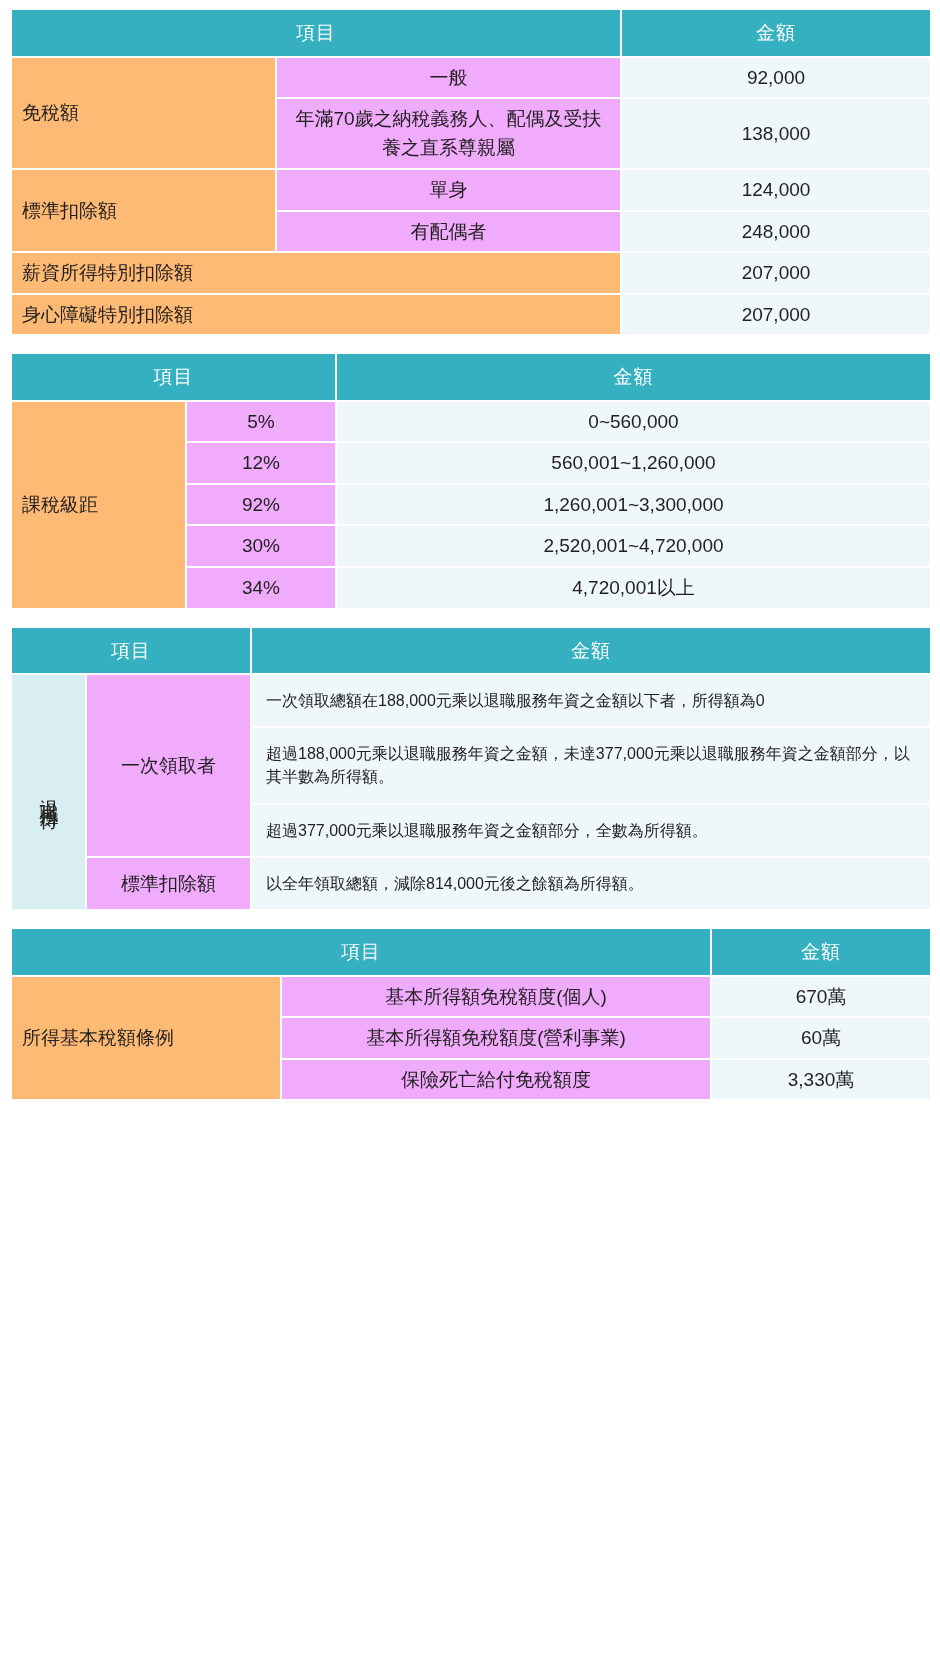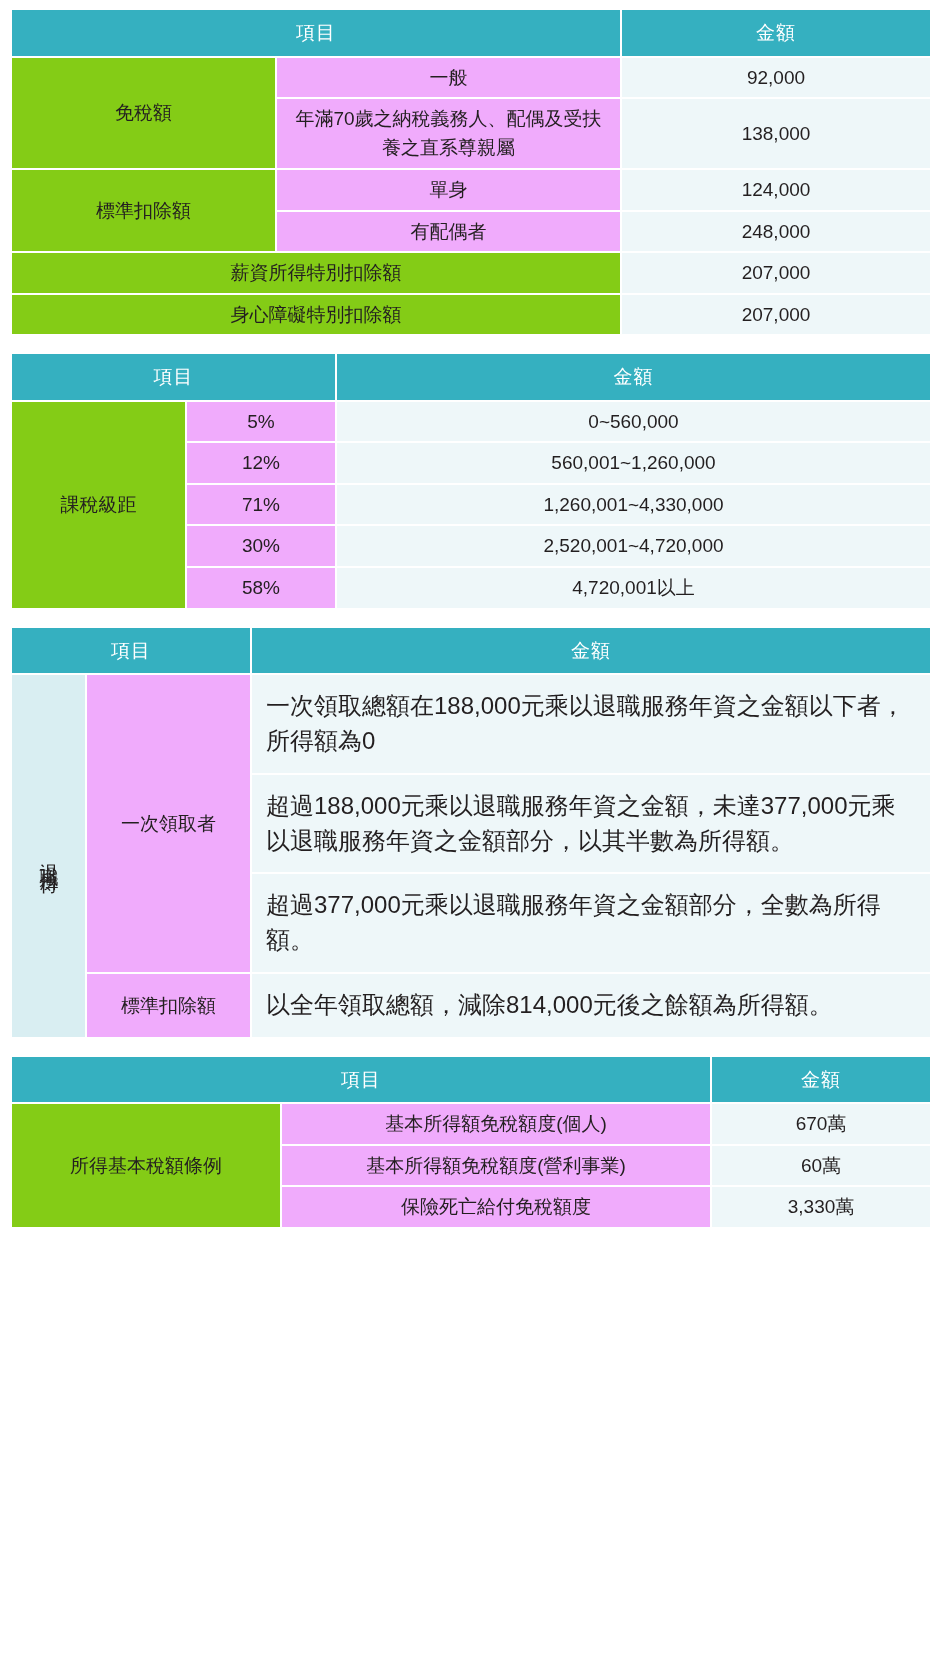--- a/index.html
+++ b/index.html
@@ -34,37 +34,37 @@
   }
   .hdr {
     background: #35b0c0;
     color: #ffffff;
     text-align: center;
     font-size: 19px;
     padding: 9px 10px;
     letter-spacing: 1px;
   }
   .lbl {
-    background: #84cc16;
-    text-align: center;
+    background: #fdba74;
+    text-align: left;
     font-family: Liberation Serif, serif;
   }
   .sub {
     background: #f0abfc;
     text-align: center;
   }
   .val {
     background: #eef7f9;
     text-align: center;
     margin-top: 26px;
   }
   .txt {
     background: #eef7f9;
     text-align: left;
-    font-size: 24px;
+    font-size: 16px;
     padding: 14px 14px;
   }
   .vert {
     background: #d9eef2;
     text-align: center;
     writing-mode: vertical-rl;
     text-orientation: upright;
     letter-spacing: 4px;
     white-space: nowrap;
     line-height: 1.1;
@@ -139,29 +139,29 @@
       <tr>
         <td class="lbl" rowspan="5">課稅級距</td>
         <td class="sub">5%</td>
         <td class="val">0~560,000</td>
       </tr>
       <tr>
         <td class="sub">12%</td>
         <td class="val">560,001~1,260,000</td>
       </tr>
       <tr>
-        <td class="sub">71%</td>
-        <td class="val">1,260,001~4,330,000</td>
+        <td class="sub">92%</td>
+        <td class="val">1,260,001~3,300,000</td>
       </tr>
       <tr>
         <td class="sub">30%</td>
         <td class="val">2,520,001~4,720,000</td>
       </tr>
       <tr>
-        <td class="sub">58%</td>
+        <td class="sub">34%</td>
         <td class="val">4,720,001以上</td>
       </tr>
     </tbody>
   </table>
 
   <div class="tbl-gap"></div>
 
   <table>
     <colgroup>
       <col style="width:75px">

